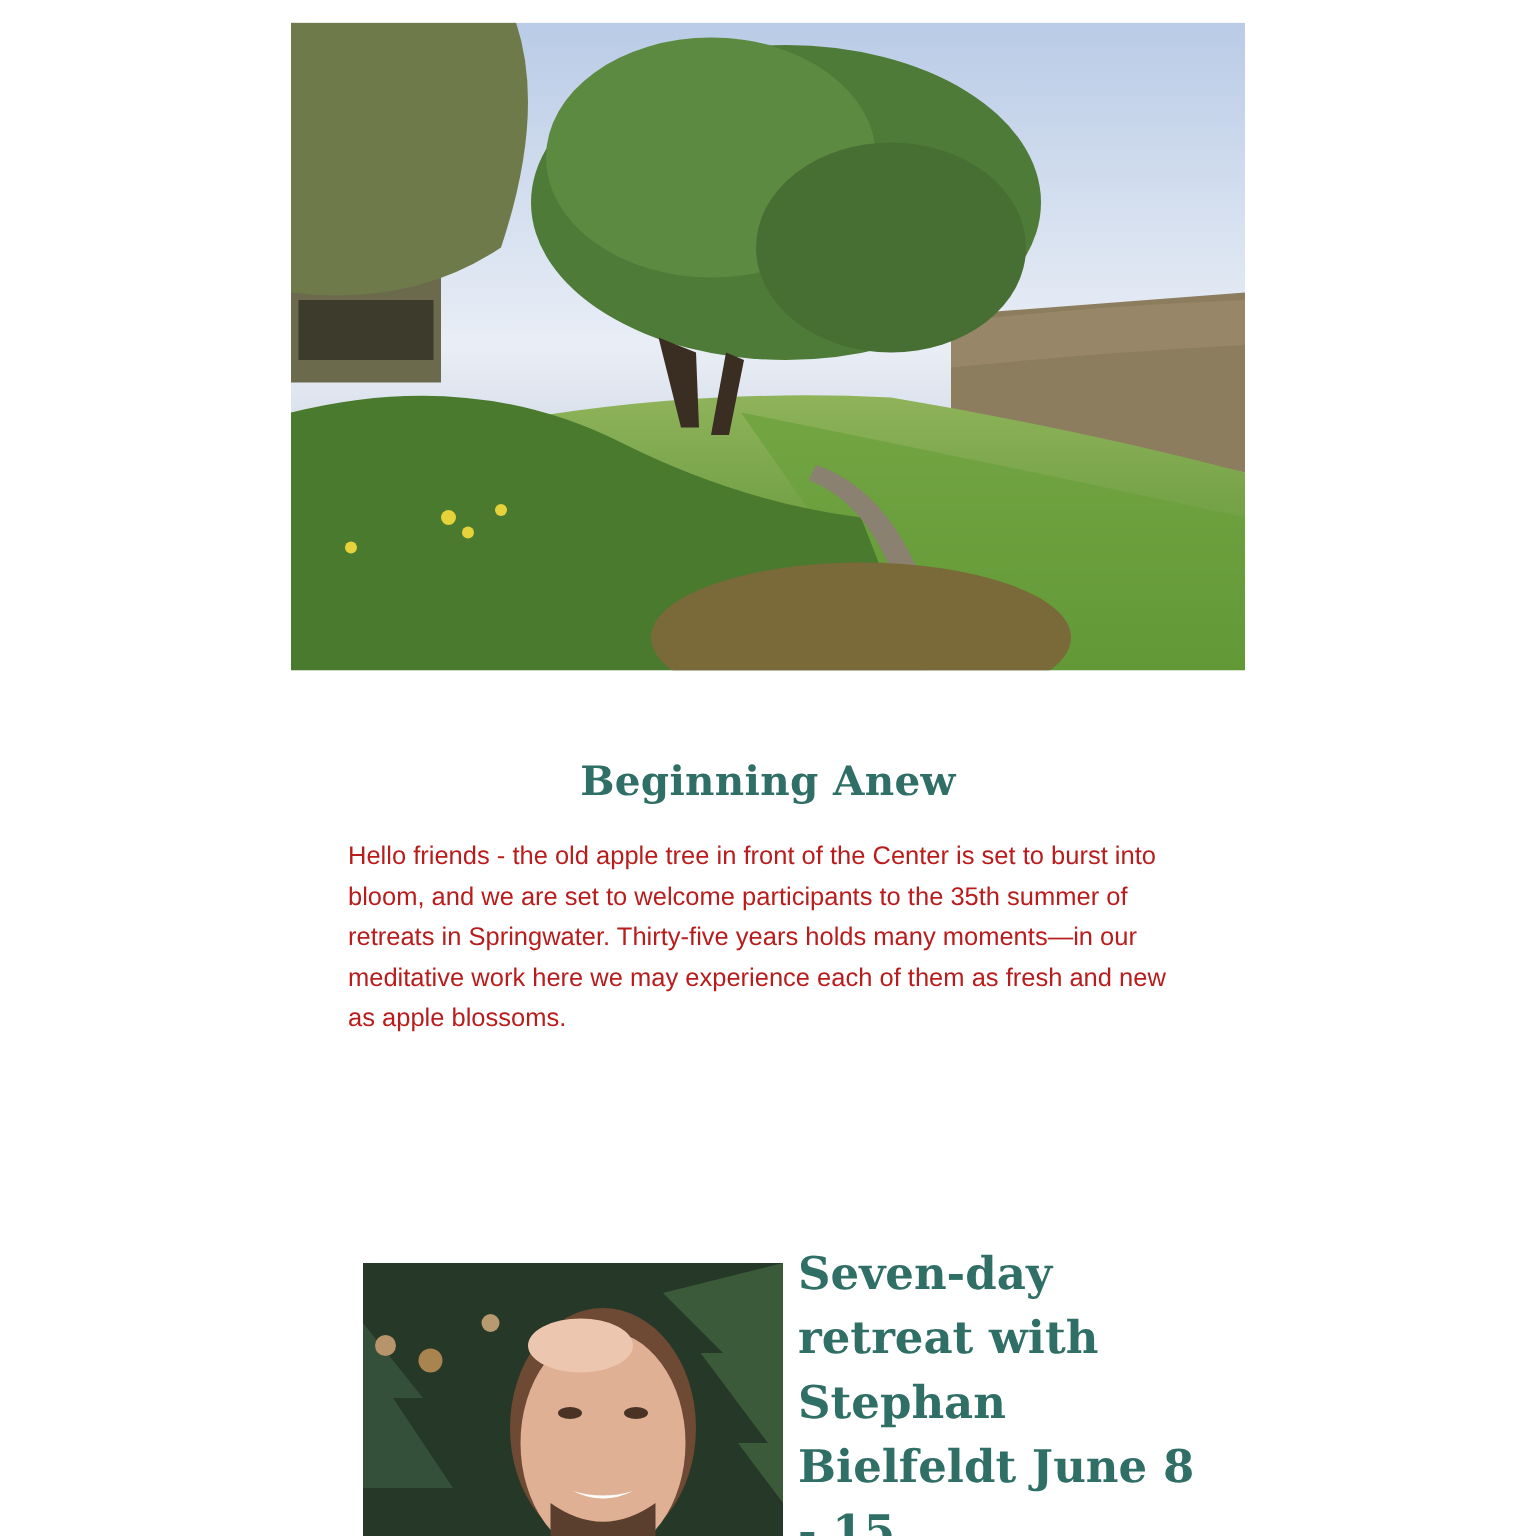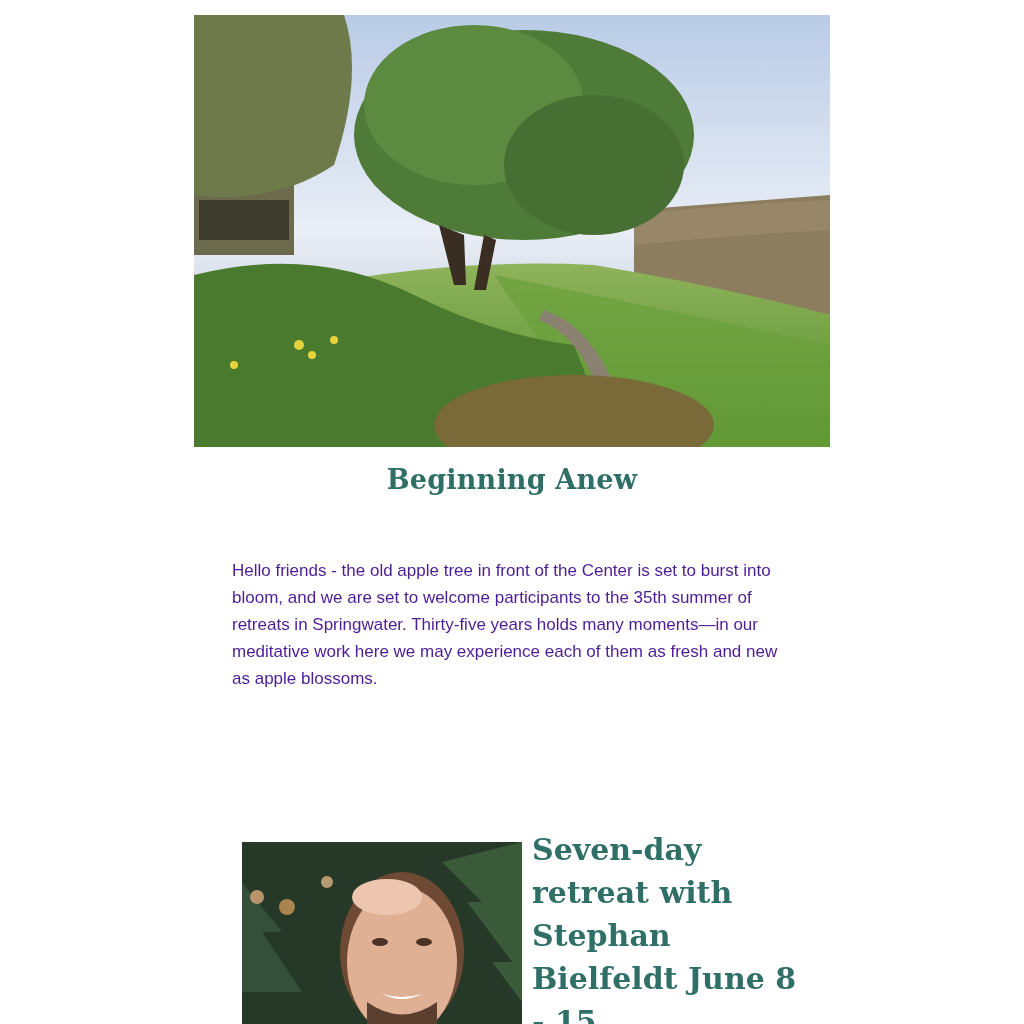--- a/index.html
+++ b/index.html
@@ -1,23 +1,23 @@
 <!DOCTYPE html>
 <html><head>
 <meta charset="utf-8">
 <style>
   html, body { margin:0; padding:0; background:#ffffff; }
   body { width:1024px; height:1024px; overflow:hidden; position:relative; }
   .wrap { position:absolute; left:0; top:0; width:1024px; }
   .hero { position:absolute; left:194px; top:15px; width:636px; height:432px; overflow:hidden; }
   .hero svg { display:block; }
-  .title { position:absolute; left:194px; top:464px; width:636px; text-align:center;
+  .title { position:absolute; left:194px; top:506px; width:636px; text-align:center;
     font-family:"DejaVu Serif", serif; font-weight:bold; font-size:27px; color:#2f6f66; letter-spacing:0.2px; }
   .body-text { position:absolute; left:232px; top:557px; width:560px;
-    font-family:"Liberation Sans", sans-serif; font-size:17px; line-height:27px; color:#4c1d95; }
+    font-family:"Liberation Sans", sans-serif; font-size:17px; line-height:27px; color:#b91c1c; }
   .body-text p { margin:0 0 10px 0; }
   .photo { position:absolute; left:242px; top:842px; width:280px; height:190px; overflow:hidden; }
   .event-title { position:absolute; left:532px; top:828px; width:270px;
     font-family:"DejaVu Serif", serif; font-weight:bold; font-size:30px; line-height:43px; color:#2f6f66; }
 </style>
 </head>
 <body>
 
 <div class="wrap">
 

